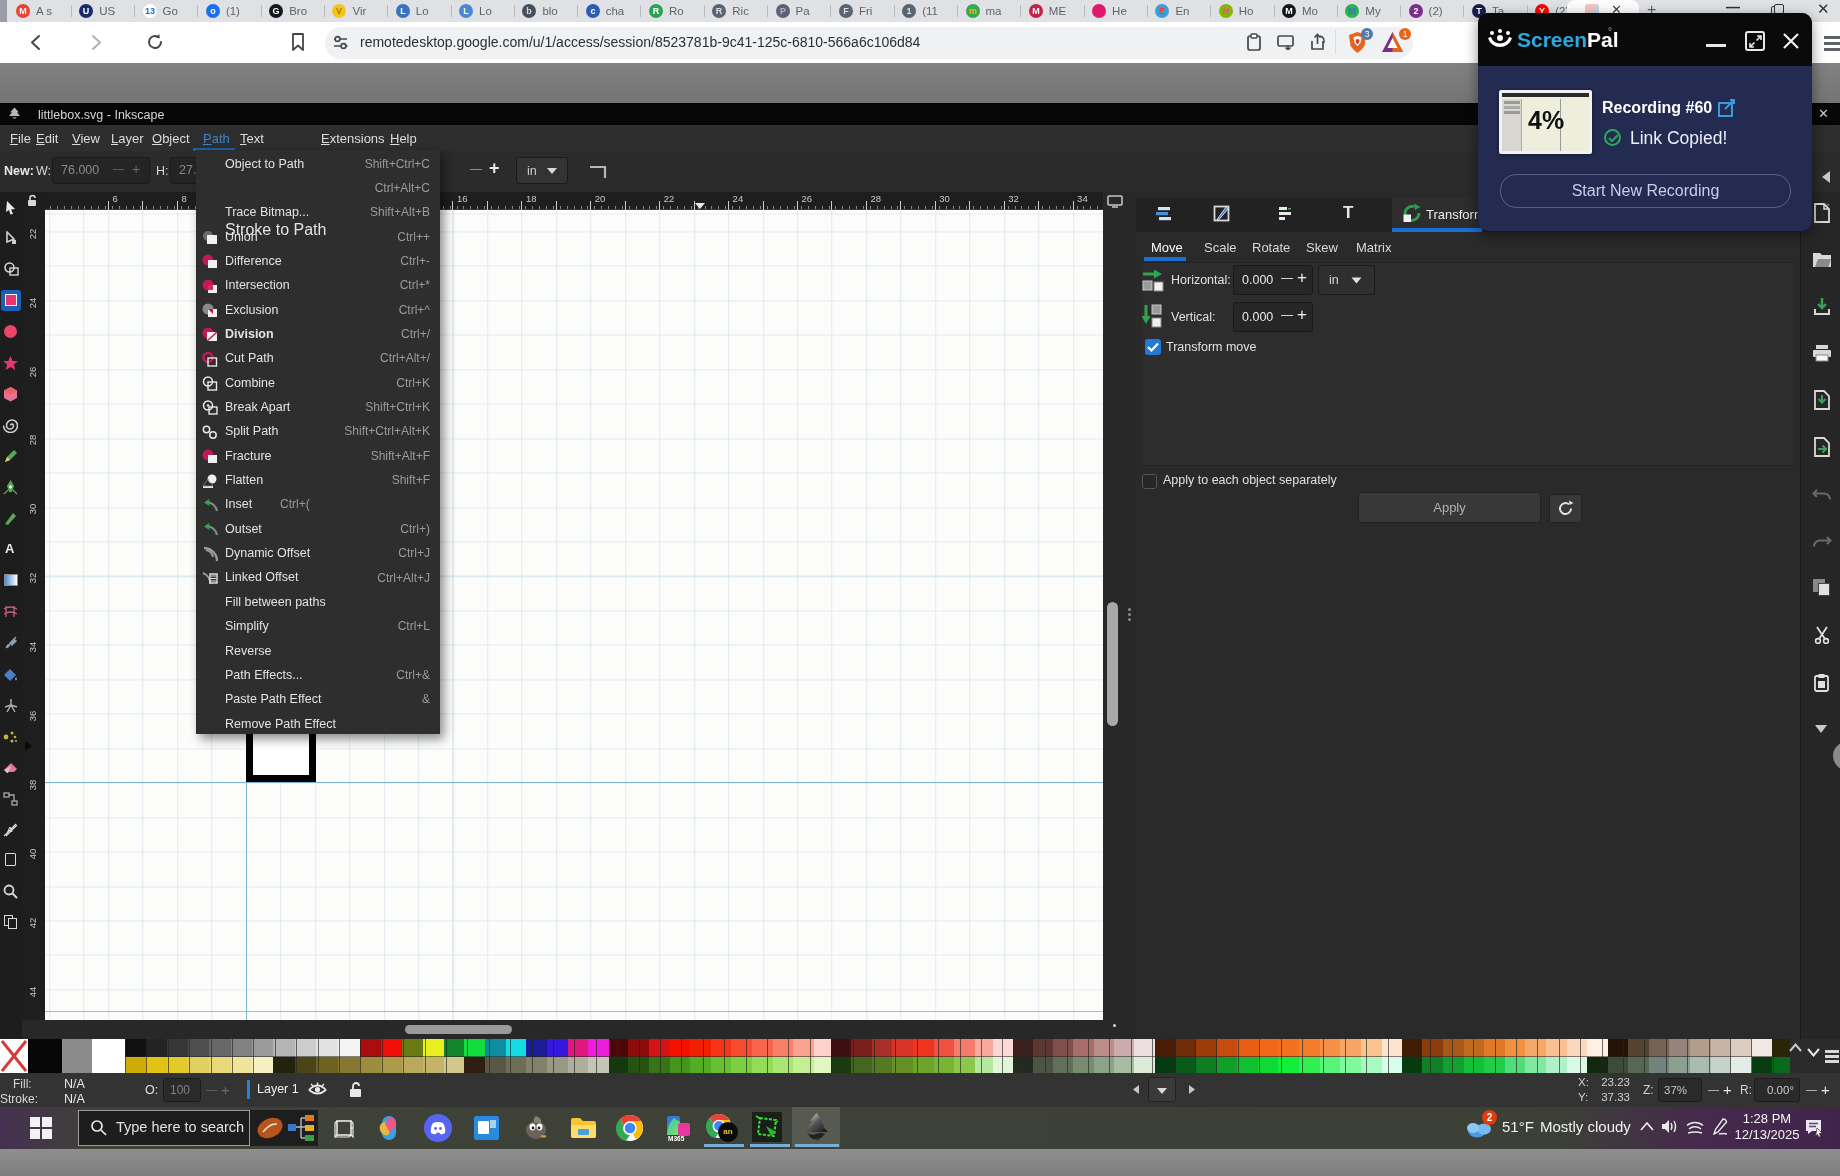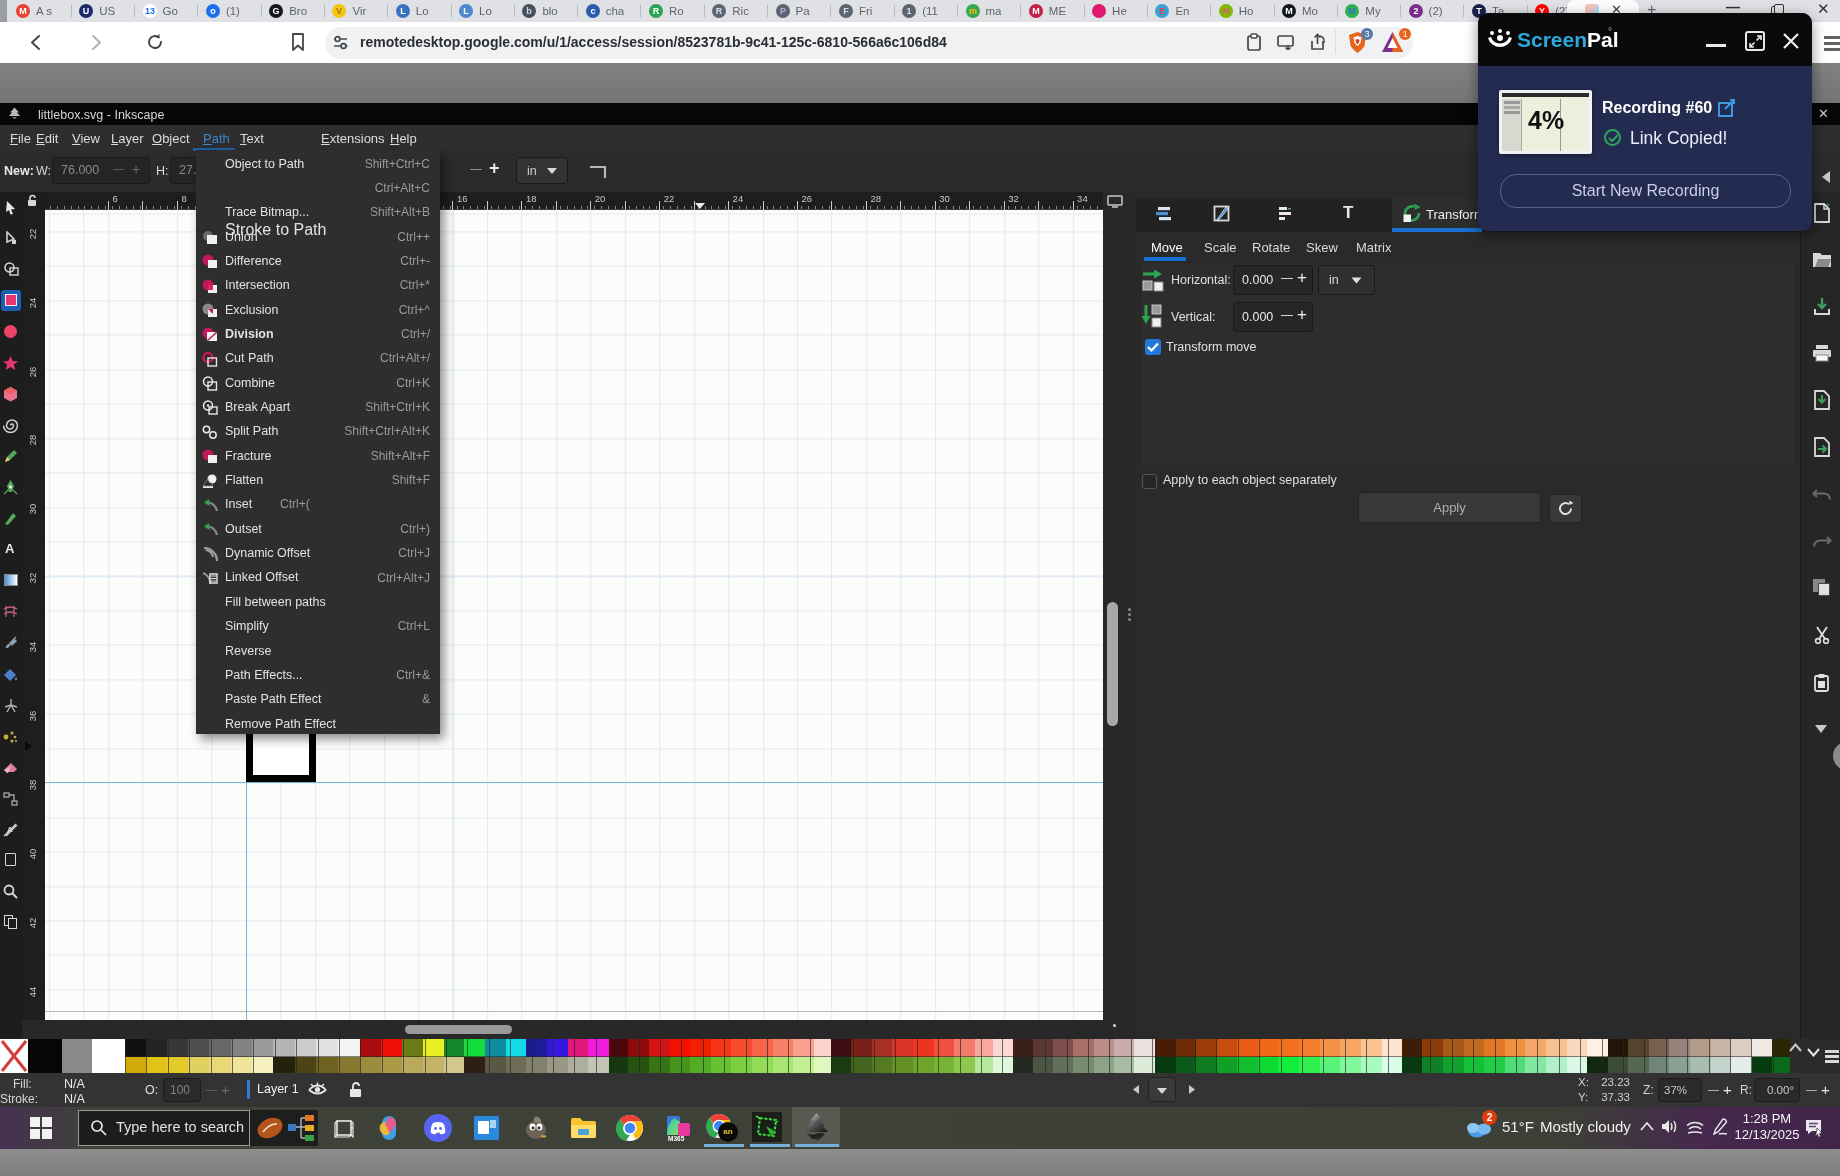--- a/index.html
+++ b/index.html
@@ -106,21 +106,21 @@
 <svg class="ab" style="left:290px;top:32px" width="16" height="20" viewBox="0 0 16 20">
       <path d="M3 2 h10 v16 l-5-4.5 L3 18 Z" stroke="#444749" stroke-width="1.8" fill="none" stroke-linejoin="round"></path>
     </svg>
 <div class="ab" style="left:325px;top:26.5px;width:1088px;height:32px;background:#f0f1f3;border-radius:16px;"></div>
 <svg class="ab" style="left:332px;top:34px" width="17" height="17" viewBox="0 0 17 17" stroke="#454a4e" stroke-width="1.7" fill="none">
       <circle cx="5.5" cy="5" r="2.4"></circle>
       <path d="M8 5 h7 M2 5 h1"></path>
       <circle cx="11.5" cy="12" r="2.4"></circle>
       <path d="M2 12 h7 M14 12 h1.5"></path>
     </svg>
-<div class="ab" style="left:360px;top:34px;font-size:14px;color:#2b2e31;font-weight:bold;white-space:nowrap;letter-spacing:0px;">remotedesktop.google.com/u/1/access/session/8523781b-9c41-125c-6810-566a6c106d84</div>
+<div class="ab" style="left:360px;top:34px;font-size:14px;color:#2b2e31;font-weight:normal;white-space:nowrap;letter-spacing:0px;">remotedesktop.google.com/u/1/access/session/8523781b-9c41-125c-6810-566a6c106d84</div>
 <svg class="ab" style="left:1246px;top:33px" width="16" height="19" viewBox="0 0 16 19">
       <rect x="2" y="3" width="12" height="14" rx="2" stroke="#444749" stroke-width="1.7" fill="none"></rect>
       <rect x="5" y="1" width="6" height="4" rx="1" fill="#fff" stroke="#444749" stroke-width="1.5"></rect>
     </svg>
 <svg class="ab" style="left:1277px;top:35px" width="19" height="15" viewBox="0 0 19 15">
       <rect x="1" y="1" width="15" height="10" rx="1.5" stroke="#444749" stroke-width="1.7" fill="none"></rect>
       <path d="M11 10 v4 M8.5 12.5 L11 15 L13.5 12.5" stroke="#444749" stroke-width="1.5" fill="none"></path>
     </svg>
 <svg class="ab" style="left:1309px;top:33px" width="18" height="18" viewBox="0 0 18 18" stroke="#444749" stroke-width="1.7" fill="none">
       <path d="M3 8 v8 h11 v-8"></path>

